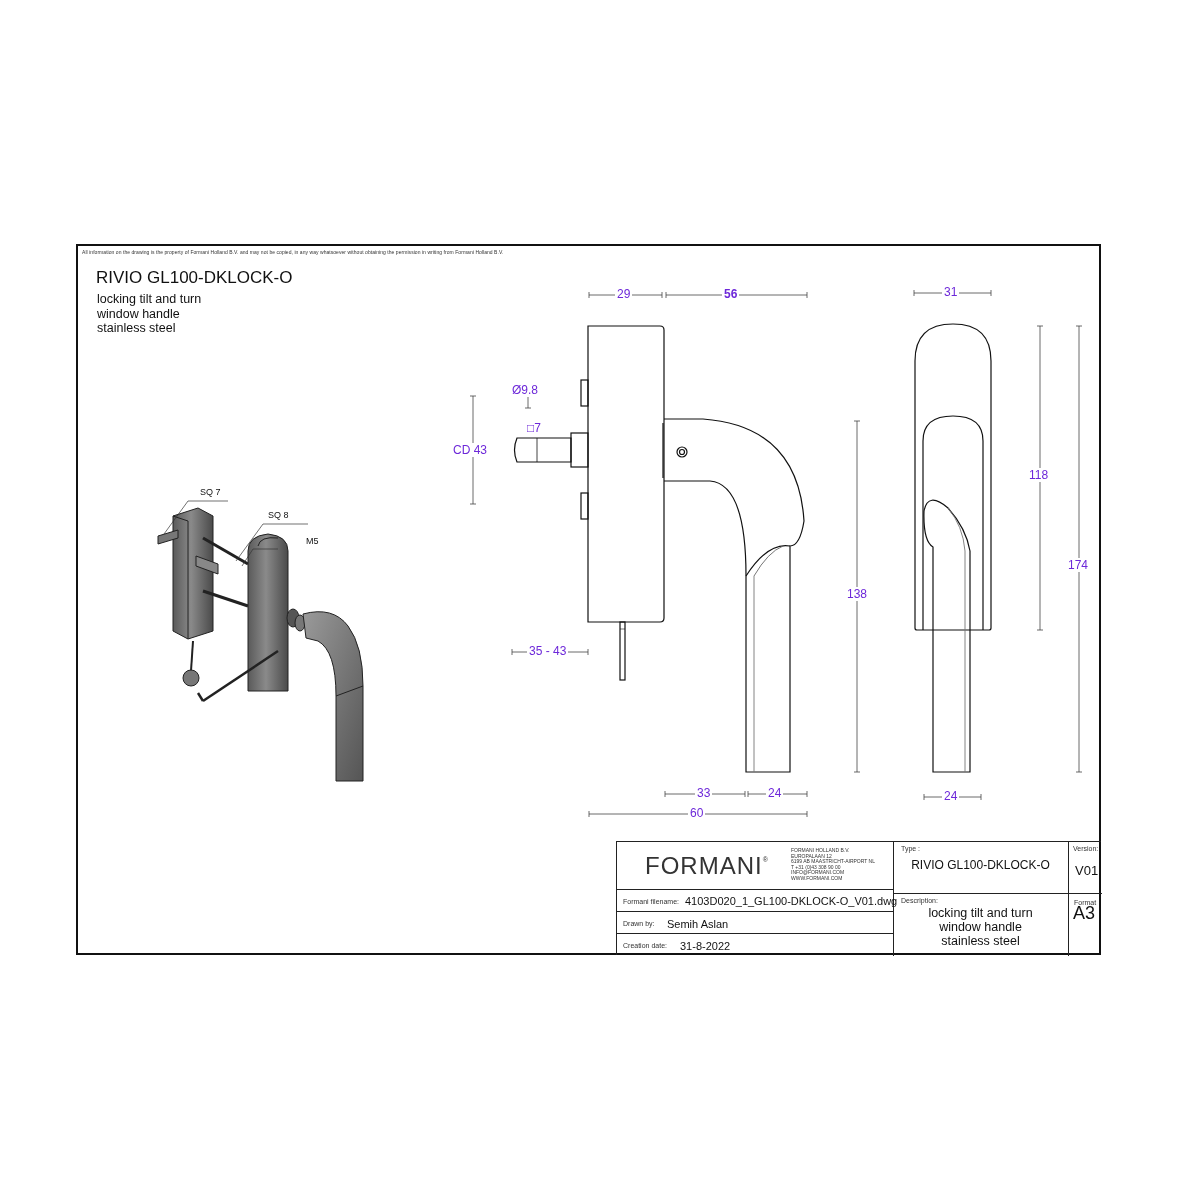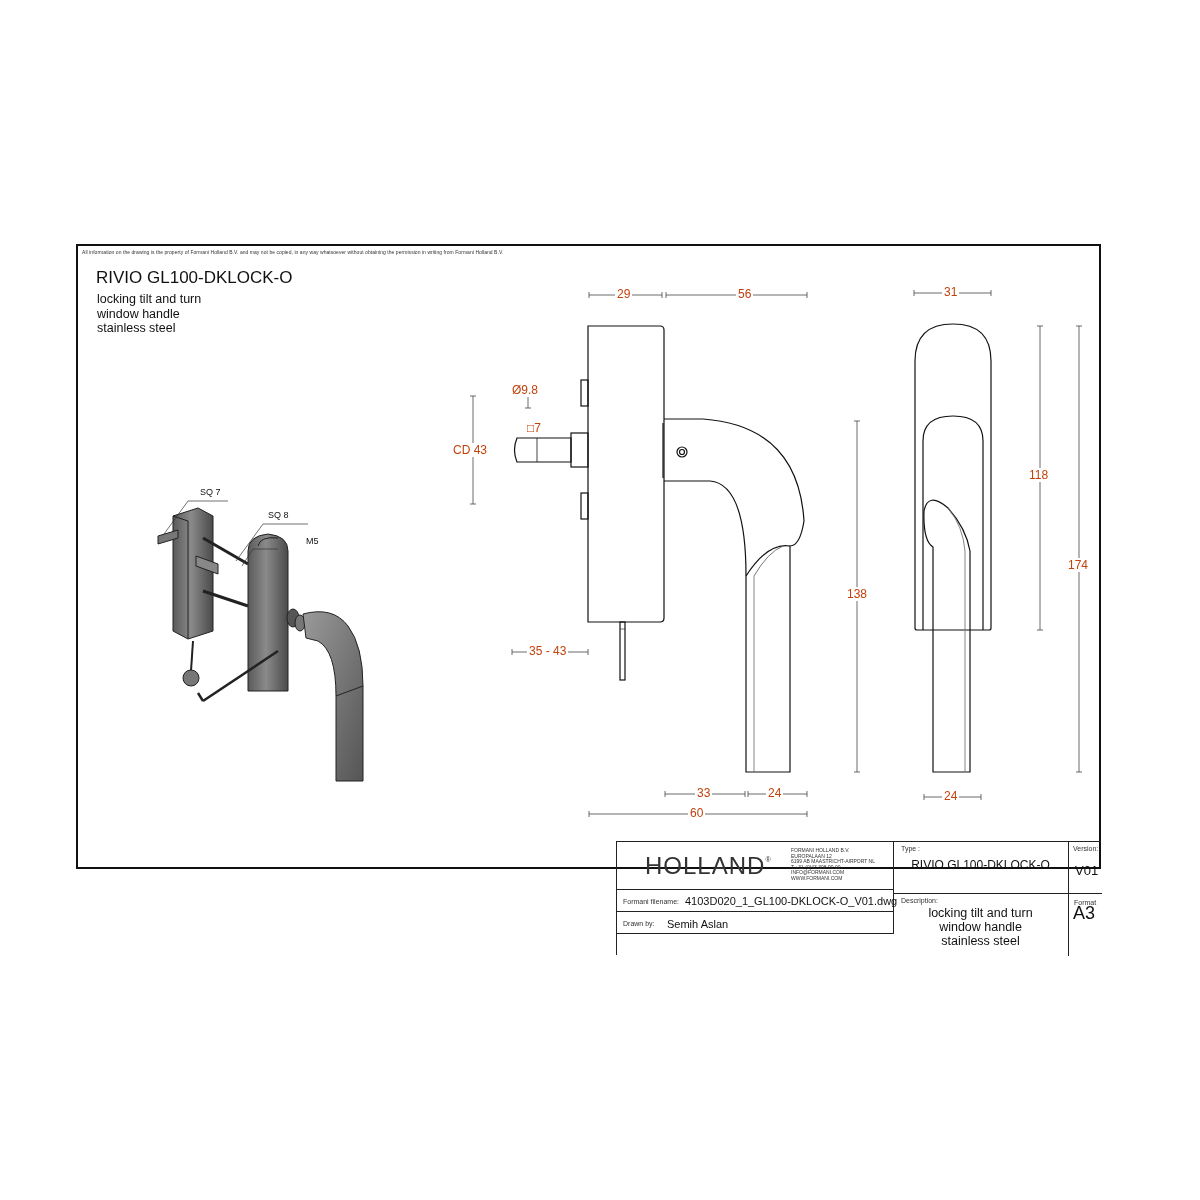--- a/index.html
+++ b/index.html
@@ -1,24 +1,24 @@
 <!DOCTYPE html>
 <html><head>
 <meta charset="utf-8">
 <style>
   html, body { margin:0; padding:0; background:#ffffff; }
   body { width:1200px; height:1200px; position:relative; overflow:hidden; font-family:"Liberation Sans", sans-serif; color:#111; }
-  .sheet { position:absolute; left:76px; top:244px; width:1025px; height:625px; border:2px solid #111; box-sizing:border-box; }
+  .sheet { position:absolute; left:76px; top:244px; width:1025px; height:711px; border:2px solid #111; box-sizing:border-box; }
   .abs { position:absolute; }
   .copyright { left:4px; top:3px; font-size:5px; color:#333; white-space:nowrap; letter-spacing:0.05px; }
   .title { left:18px; top:22px; font-size:17px; color:#111; white-space:nowrap; }
   .subtitle { left:19px; top:46px; font-size:12.5px; line-height:14.5px; color:#111; }
   .subtitle div { white-space:nowrap; }
   svg.drawing { position:absolute; left:0; top:0; }
-  .dim { font-size:12px; color:#c2410c; white-space:nowrap; background:#fff; padding:0 2px; }
+  .dim { font-size:12px; color:#6d28d9; white-space:nowrap; background:#fff; padding:0 2px; }
   .callout { font-size:9px; color:#111; white-space:nowrap; }
   
   .tb { position:absolute; left:538px; top:595px; width:485px; height:114px; border-left:1.5px solid #222; border-top:1.5px solid #222; box-sizing:border-box; }
   .tb .cell { position:absolute; box-sizing:border-box; }
   .tb .lbl { font-size:7px; color:#333; white-space:nowrap; }
   .tb .val { font-size:11px; color:#111; white-space:nowrap; }
   .logo { font-size:24px; letter-spacing:1px; color:#333; font-weight:normal; }
   .logo sup { font-size:7px; vertical-align:top; position:relative; top:4px; }
   .addr { font-size:5px; line-height:5.6px; color:#333; white-space:nowrap; }
   .big { font-size:12.5px; color:#111; white-space:nowrap; text-align:center; }
@@ -172,59 +172,63 @@
       <line x1="846" y1="548" x2="846" y2="554"></line>
         <line x1="903" y1="548" x2="903" y2="554"></line>
     </g>
   </svg>
 
   <div class="abs callout" style="left:122px;top:241px;">SQ 7</div>
   <div class="abs callout" style="left:190px;top:264px;">SQ 8</div>
   <div class="abs callout" style="left:180px;top:290px;margin-left:48px;">M5</div>
 
   <div class="abs dim" style="left:537px;top:41px;">29</div>
-  <div class="abs dim" style="left:658px;top:41px;">56</div>
+  <div class="abs dim" style="left:644px;top:41px;font-weight:bold;">56</div>
   <div class="abs dim" style="left:432px;top:113px;margin-top:24px;">Ø9.8</div>
   <div class="abs dim" style="left:447px;top:175px;">□7</div>
   <div class="abs dim" style="left:373px;top:197px;">CD 43</div>
   <div class="abs dim" style="left:449px;top:398px;">35 - 43</div>
   <div class="abs dim" style="left:767px;top:341px;">138</div>
   <div class="abs dim" style="left:617px;top:540px;">33</div>
   <div class="abs dim" style="left:688px;top:540px;">24</div>
   <div class="abs dim" style="left:610px;top:560px;">60</div>
 
   <div class="abs dim" style="left:864px;top:39px;">31</div>
   <div class="abs dim" style="left:949px;top:222px;">118</div>
   <div class="abs dim" style="left:988px;top:312px;">174</div>
   <div class="abs dim" style="left:864px;top:543px;">24</div>
 
   <div class="tb">
 
     <div class="cell" style="left:0;top:0;width:277px;height:48px;border-right:1.5px solid #222;border-bottom:1.5px solid #222;">
-      <div class="abs logo" style="left:28px;top:10px;"><span>HOLLAND</span><sup>®</sup></div>
+      <div class="abs logo" style="left:28px;top:10px;"><span>FORMANI</span><sup>®</sup></div>
       <div class="abs addr" style="left:174px;top:6px;">
         <div>FORMANI HOLLAND B.V.</div>
         <div>EUROPALAAN 12</div>
         <div>6199 AB MAASTRICHT-AIRPORT NL</div>
         <div>T +31 (0)43 308 90 00</div>
         <div>INFO@FORMANI.COM</div>
         <div>WWW.FORMANI.COM</div>
       </div>
     </div>
 
     <div class="cell" style="left:0;top:48px;width:277px;height:22px;border-right:1.5px solid #222;border-bottom:1.5px solid #222;">
       <span class="abs lbl" style="left:6px;top:8px;">Formani filename:</span>
       <span class="abs val" style="left:68px;top:5px;">4103D020_1_GL100-DKLOCK-O_V01.dwg</span>
     </div>
 
     <div class="cell" style="left:0;top:70px;width:277px;height:22px;border-right:1.5px solid #222;border-bottom:1.5px solid #222;">
       <span class="abs lbl" style="left:6px;top:8px;">Drawn by:</span>
       <span class="abs val" style="left:50px;top:6px;">Semih Aslan</span>
     </div>
 
+    <div class="cell" style="left:0;top:92px;width:277px;height:22px;border-right:1.5px solid #222;">
+      <span class="abs lbl" style="left:6px;top:8px;">Creation date:</span>
+      <span class="abs val" style="left:63px;top:6px;">31-8-2022</span>
+    </div>
 
     <div class="cell" style="left:277px;top:0;width:175px;height:52px;border-right:1.5px solid #222;border-bottom:1.5px solid #222;">
       <span class="abs lbl" style="left:7px;top:3px;">Type :</span>
       <div class="abs big" style="left:0;width:173px;top:16px;font-size:12px;">RIVIO GL100-DKLOCK-O</div>
     </div>
 
     <div class="cell" style="left:452px;top:0;width:33px;height:52px;border-bottom:1.5px solid #222;">
       <span class="abs lbl" style="left:4px;top:3px;">Version:</span>
       <span class="abs val" style="left:6px;top:21px;font-size:13px;">V01</span>
     </div>

